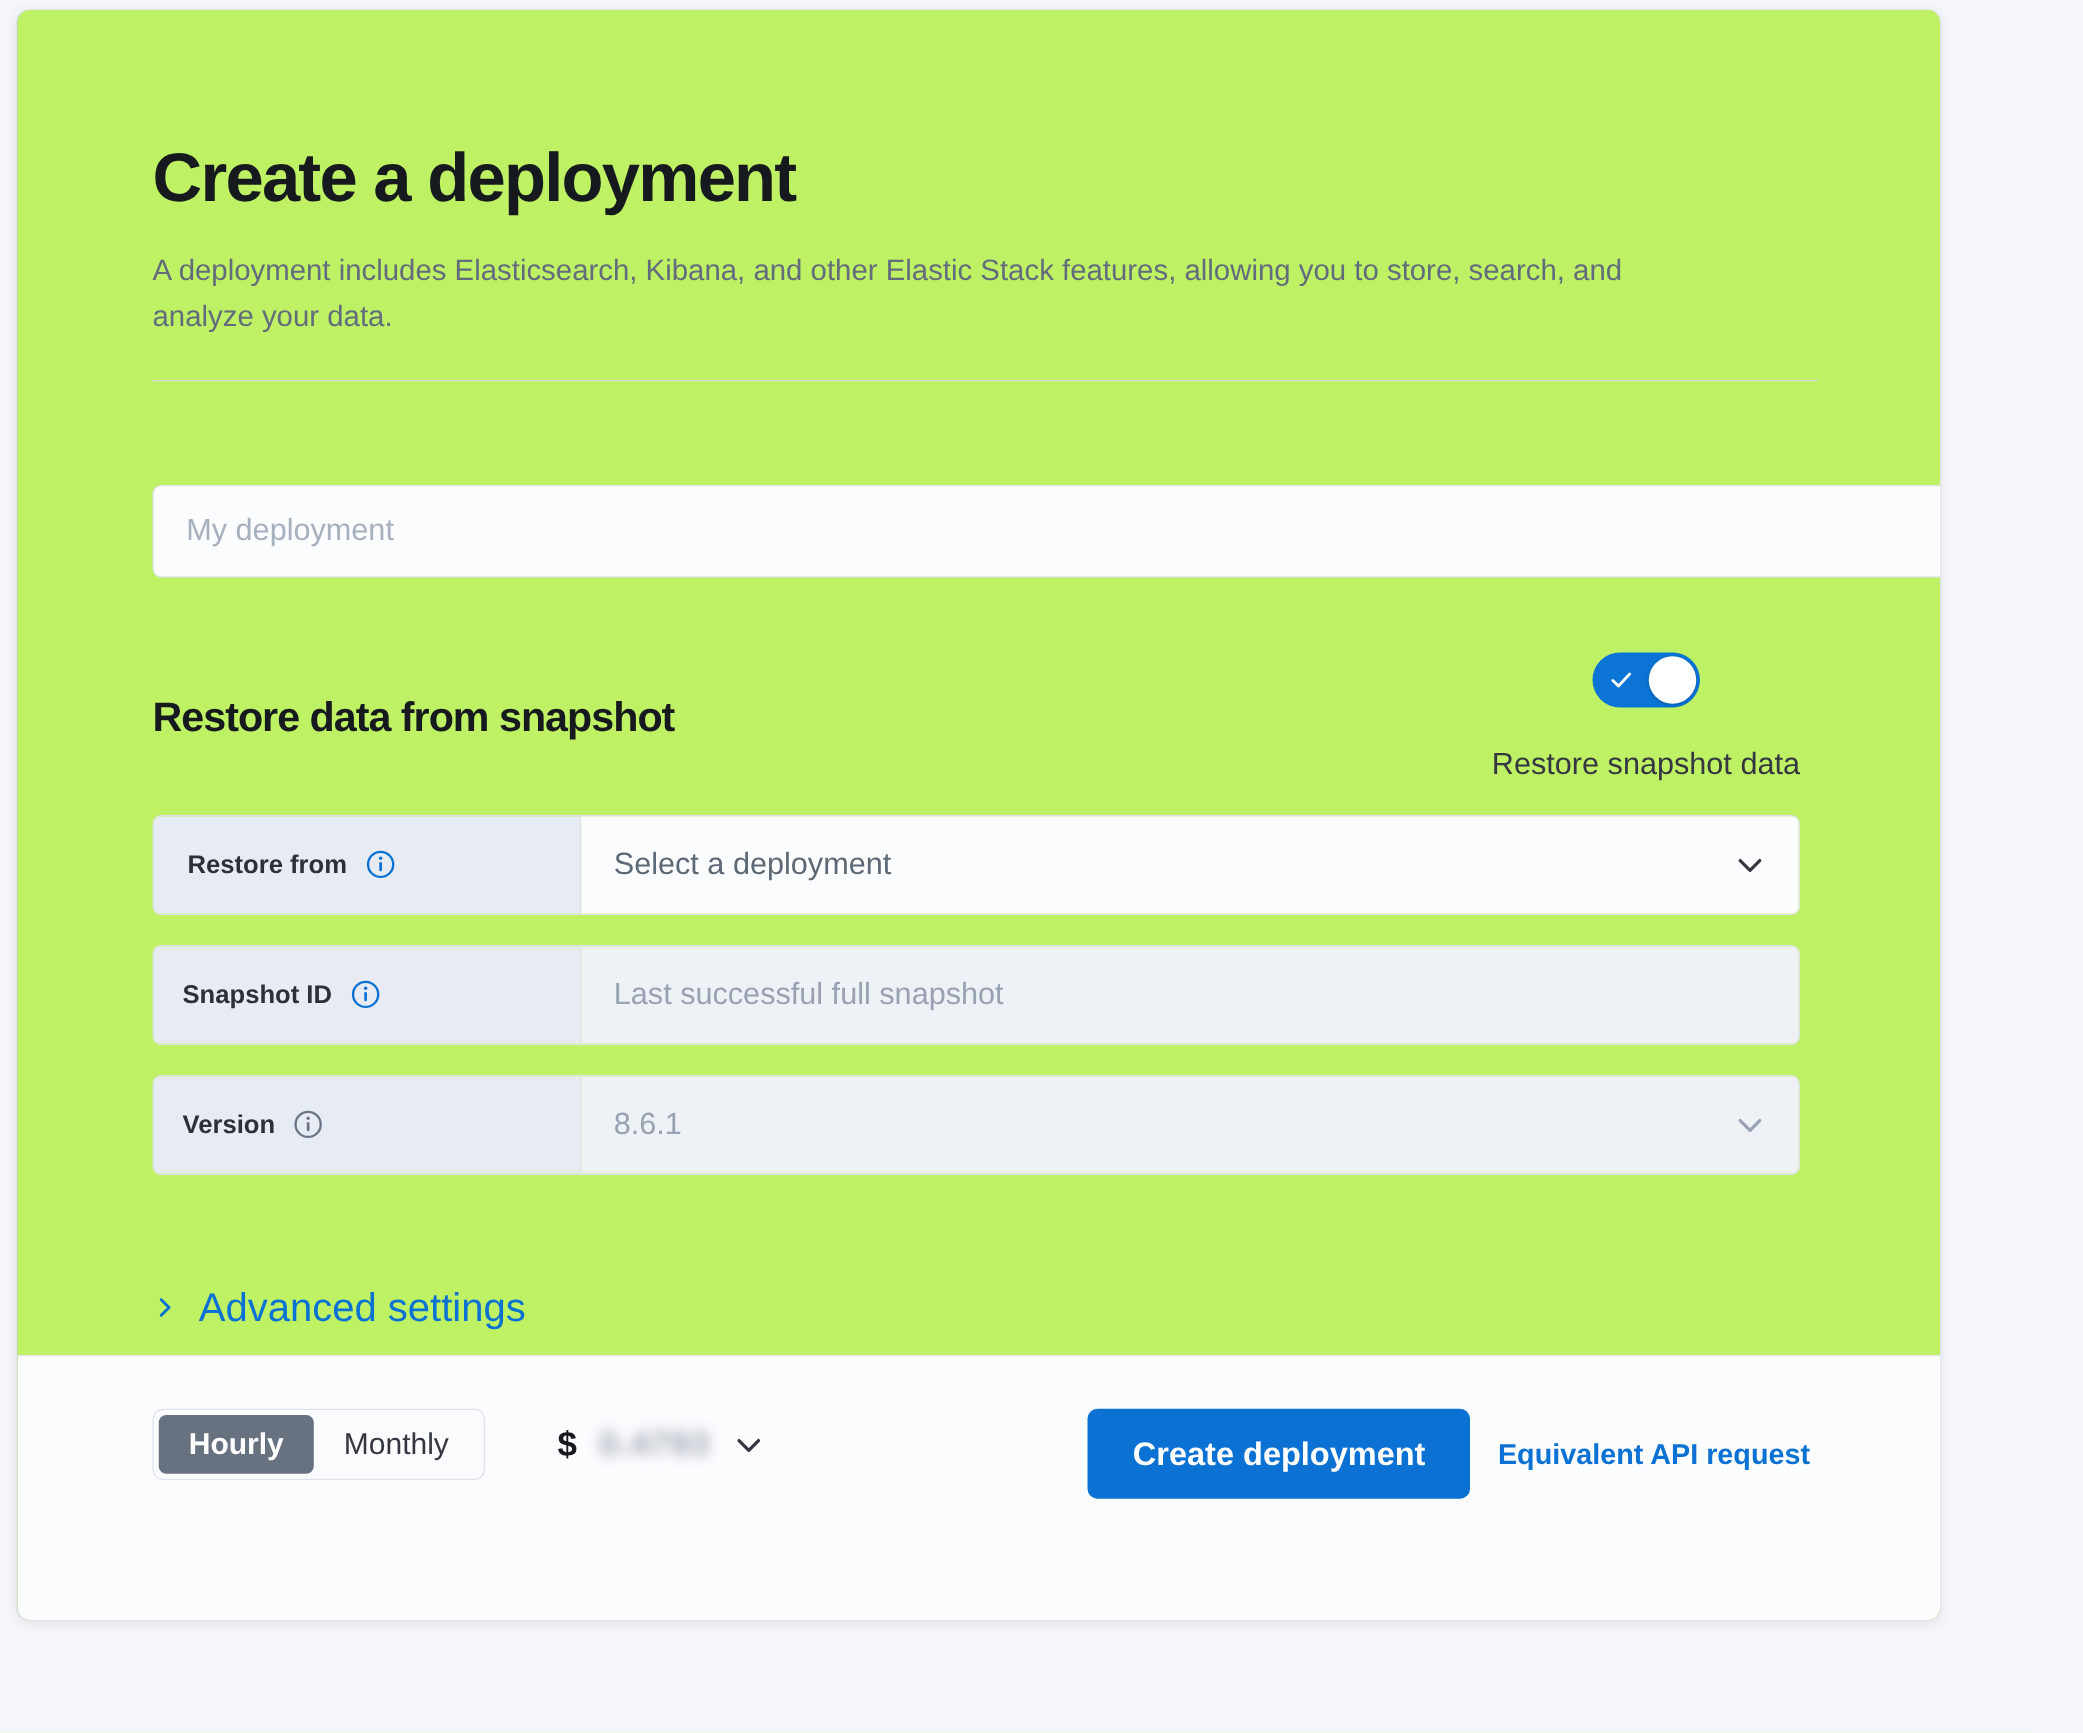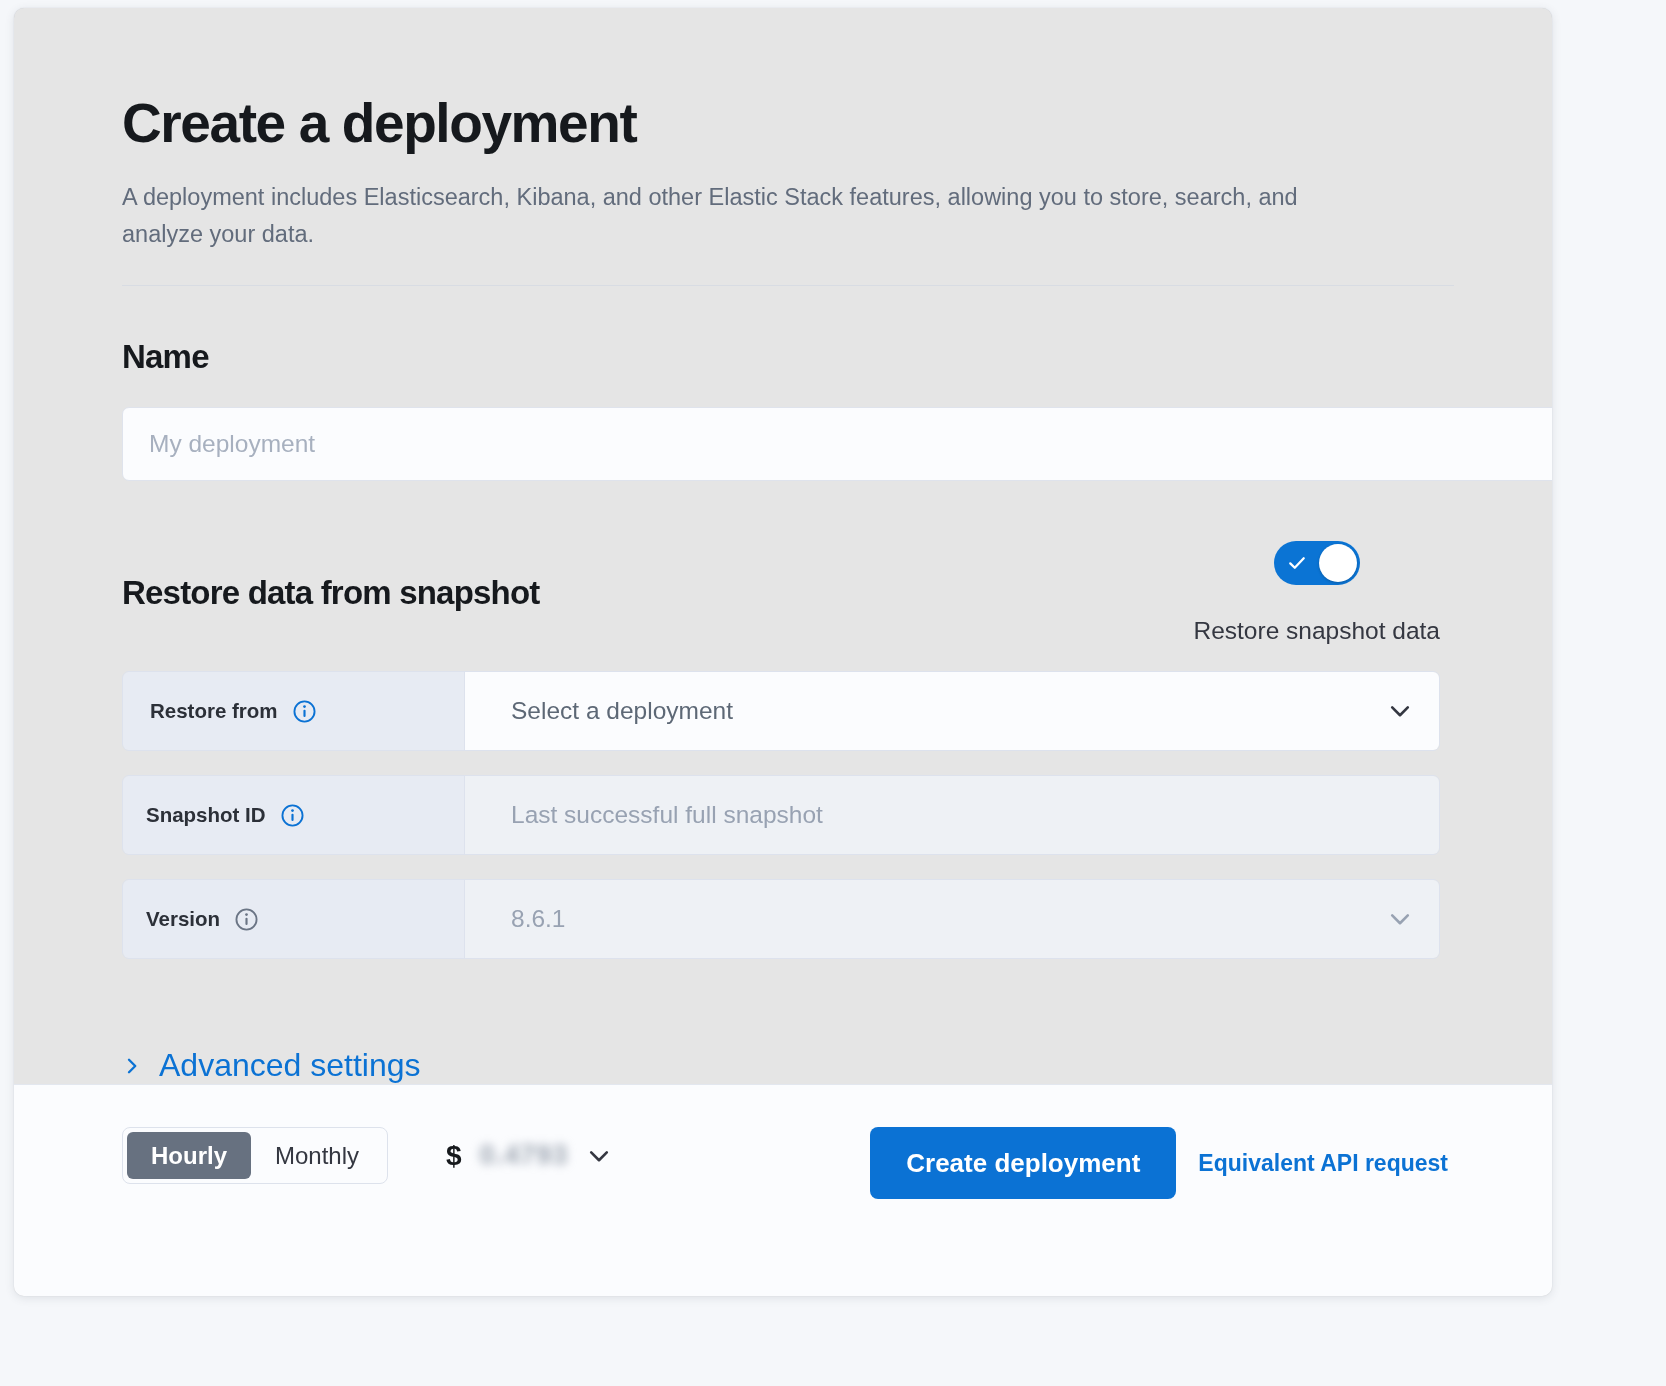--- a/index.html
+++ b/index.html
@@ -18,27 +18,26 @@
     background: #f5f7fa;
     overflow: hidden;
   }
   
   .card {
     position: absolute;
     left: 14px;
     top: 8px;
     width: 1538px;
     height: 1288px;
-    background: #e5e5e5;
+    background: #bef264;
     border-radius: 10px;
     box-shadow: 0 2px 10px rgba(60,72,88,0.13), 0 0 1px rgba(60,72,88,0.25);
     overflow: hidden;
     display: flex;
     flex-direction: column;
-    justify-content: flex-end;
   }
   .card-body {
     flex: 1 1 auto;
     padding: 0 0 0 0;
     position: relative;
   }
 
   
   .inner {
     padding-left: 108px;
@@ -175,21 +174,20 @@
     display: flex;
     align-items: center;
     padding: 0 26px;
     justify-content: space-between;
   }
   .form-row.disabled .row-field { background: #eef1f5; }
   .row-value {
     font-size: 24.5px;
     color: #5d6876;
     font-weight: 400;
-    margin-left: 20px;
   }
   .form-row.disabled .row-value { color: #98a2b2; }
   .row-value.placeholder { color: #5d6876; }
   .chev {
     width: 26px;
     height: 26px;
     flex: none;
   }
 
   .info-icon { width: 23px; height: 23px; flex: none; display: block; }
@@ -307,21 +305,20 @@
 
     <div class="card-body">
       <div class="inner">
 
         <h1 class="page-title">Create a deployment</h1>
         <p class="page-subtitle">A deployment includes Elasticsearch, Kibana, and other Elastic Stack features, allowing you to store, search, and analyze your data.</p>
         <hr class="divider">
 
         
         <div class="name-section">
-          <h2 class="section-title">Name</h2>
           <div class="name-input">
             <span class="ph">My deployment</span>
           </div>
         </div>
 
         
         <div class="restore-head">
           <h2 class="section-title">Restore data from snapshot</h2>
           <div class="toggle-wrap">
             <div class="switch">

